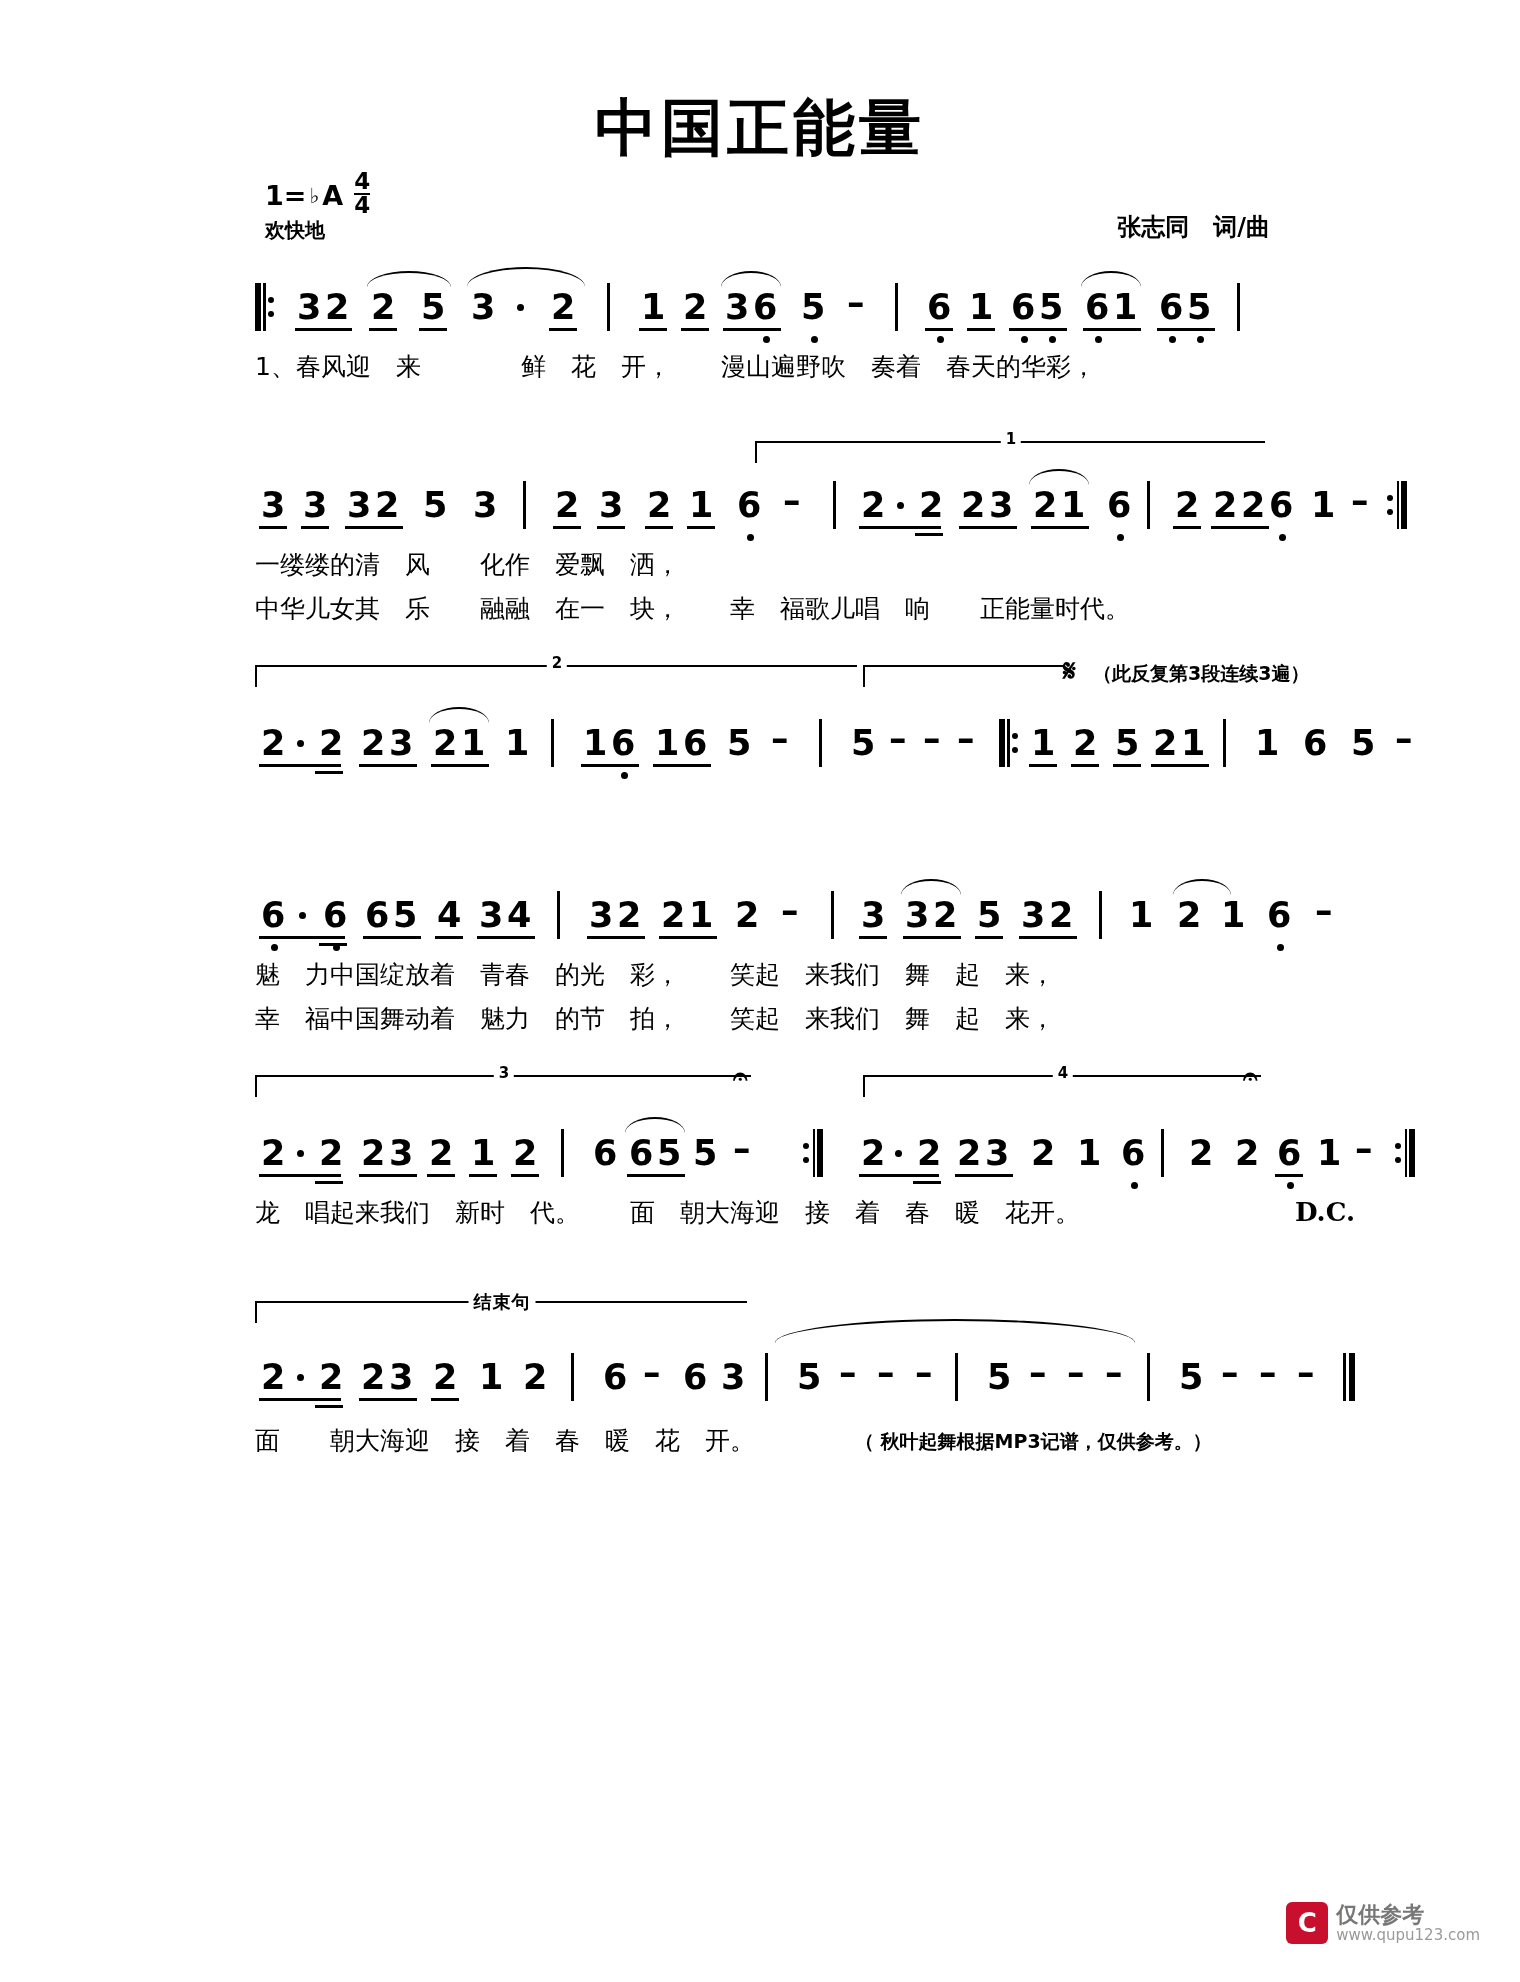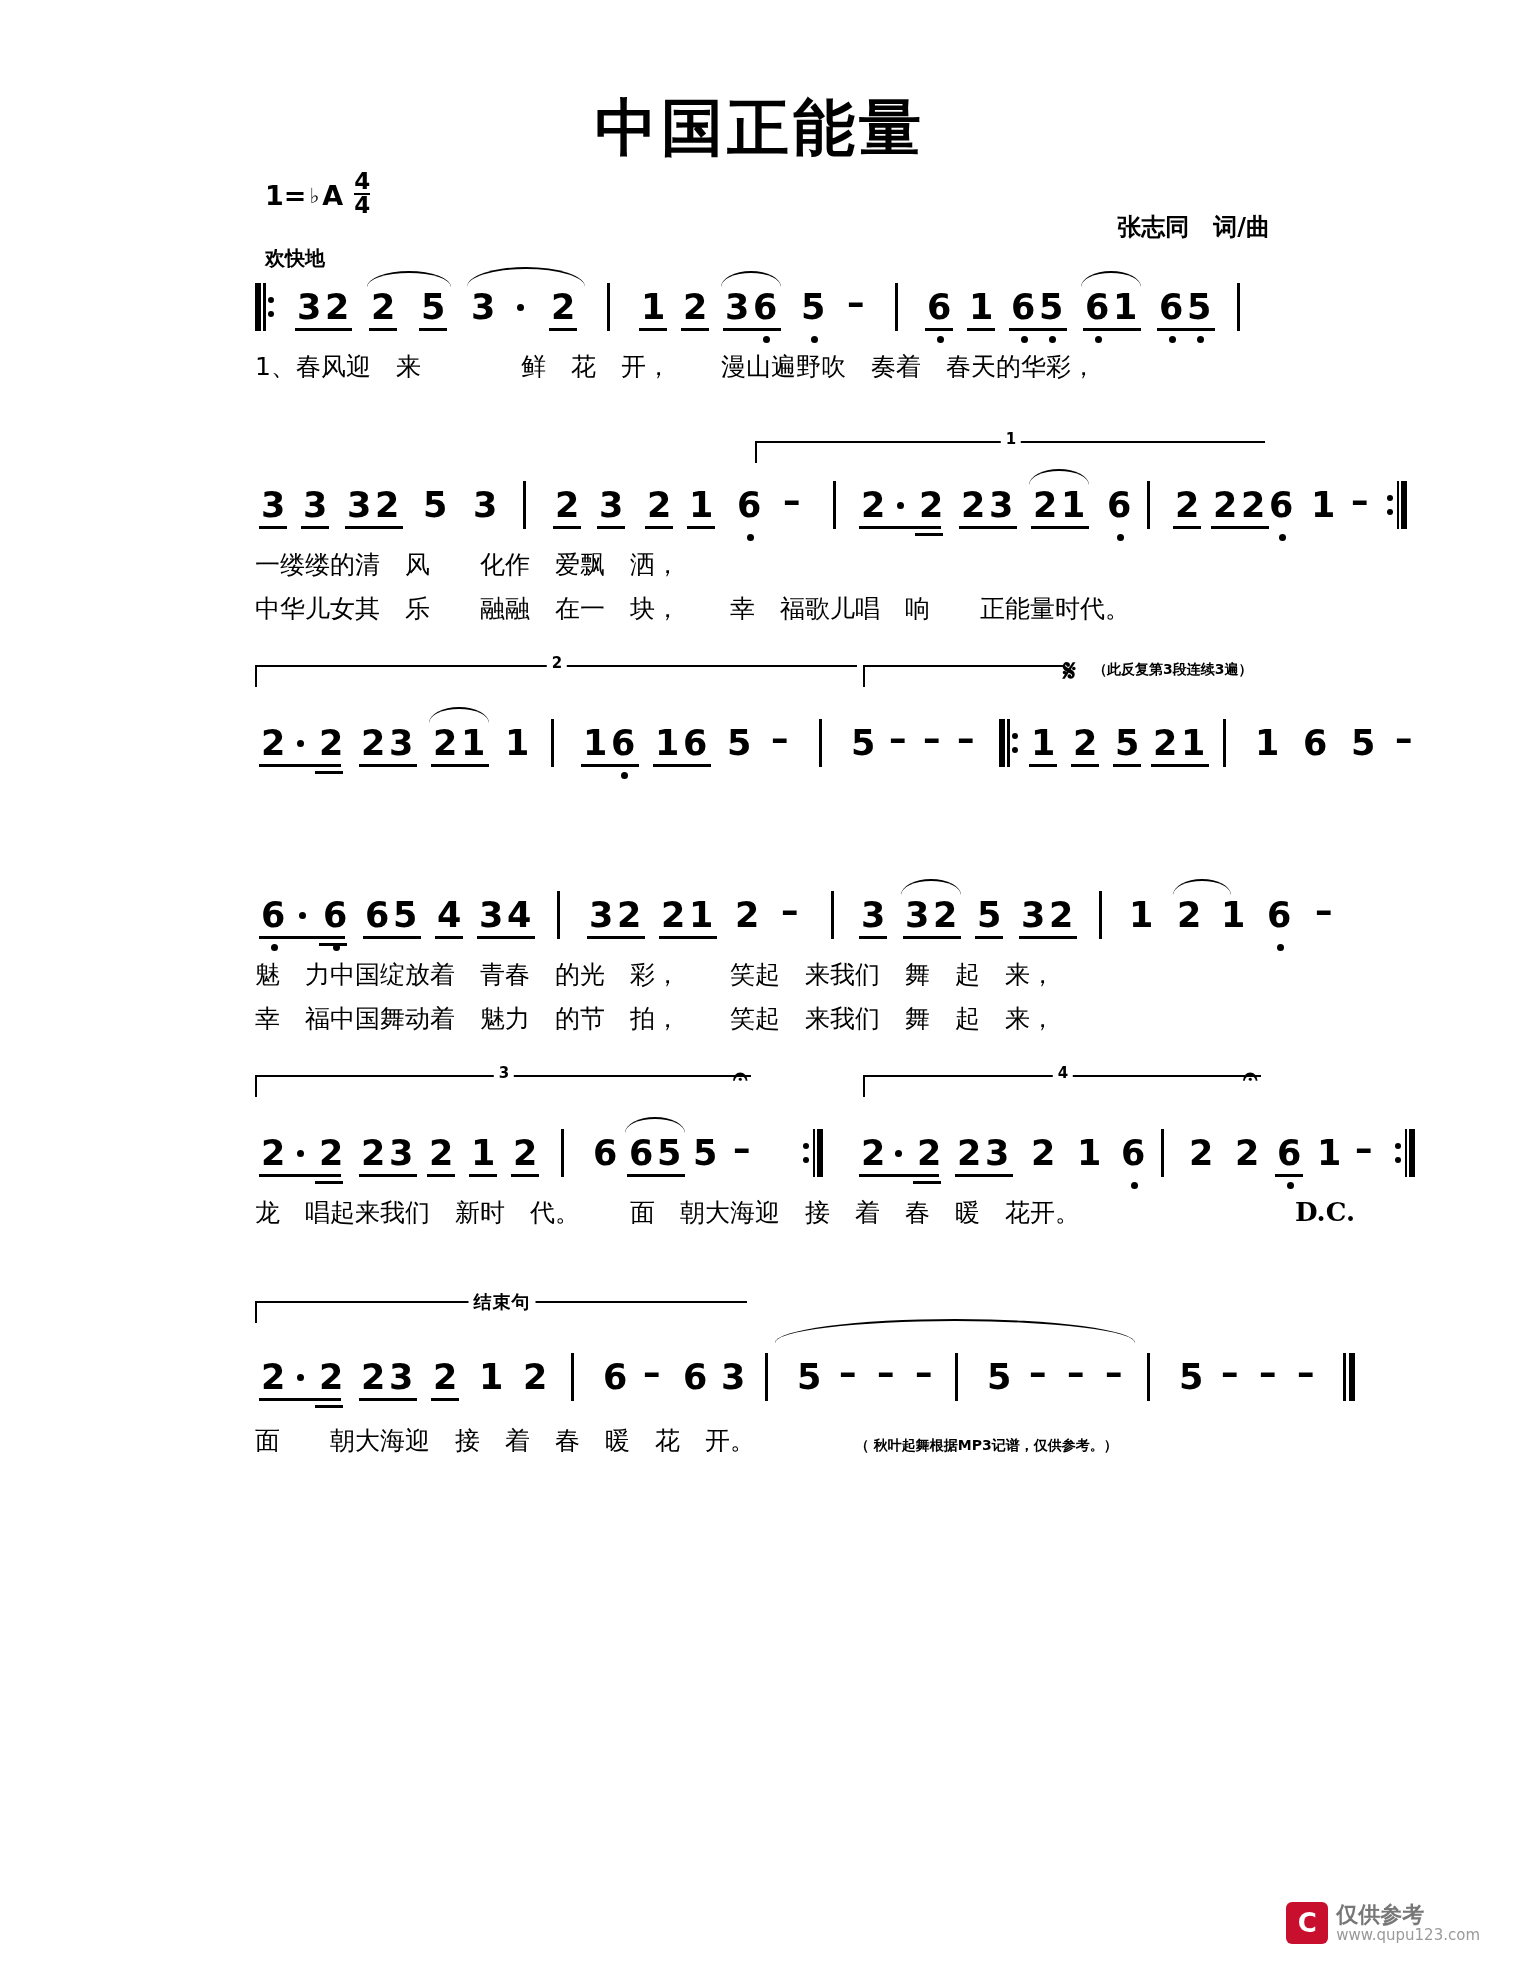--- a/index.html
+++ b/index.html
@@ -65,21 +65,20 @@
     top: -2px;
   }
   .timesig .num { display: block; }
   .timesig .den { display: block; border-top: 2.5px solid #000; }
   .tempo {
     position: absolute;
     left: 105px; top: 52px;
     font-family: "DejaVu Sans", "Liberation Sans", sans-serif;
     font-weight: bold;
     font-size: 20px;
-    margin-top: 28px;
   }
   .credit {
     position: absolute;
     right: 90px; top: 46px;
     font-family: "DejaVu Serif", "Liberation Serif", serif;
     font-weight: bold;
     font-size: 24px;
     white-space: pre;
   }
 
@@ -217,21 +216,21 @@
   .segno {
     position: absolute;
     font-family: "DejaVu Sans","Liberation Sans",sans-serif;
     font-size: 30px;
     font-weight: bold;
   }
   .annot {
     position: absolute;
     font-family: "DejaVu Sans","Liberation Sans",sans-serif;
     font-weight: bold;
-    font-size: 14px;
+    font-size: 19px;
     white-space: pre;
     text-align: right;
   }
   .dcds {
     position: absolute;
     font-family: "DejaVu Serif","Liberation Serif",serif;
     font-weight: bold;
     font-size: 26px;
     white-space: pre;
   }

